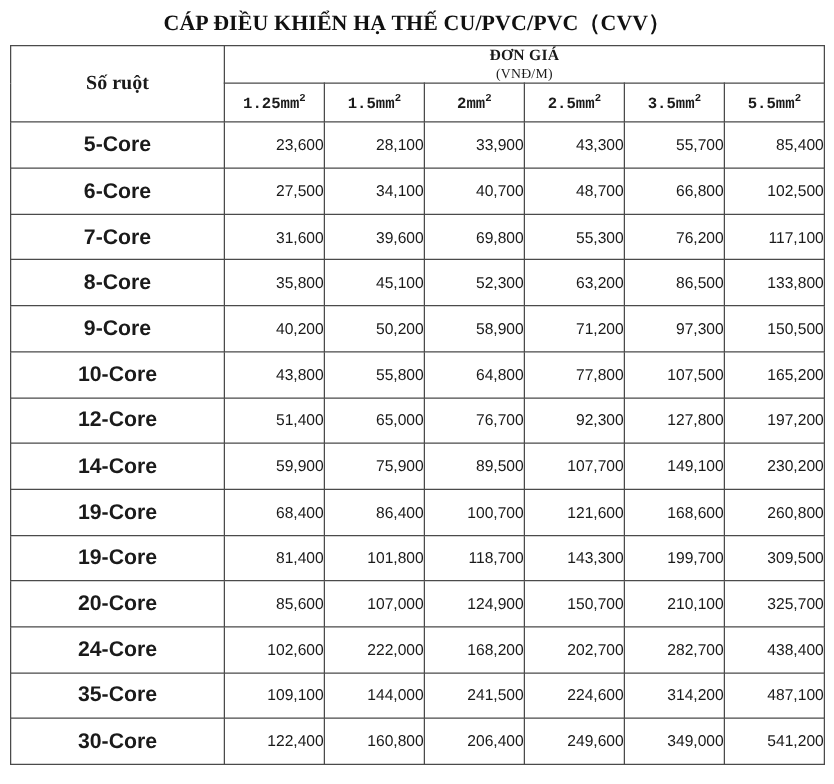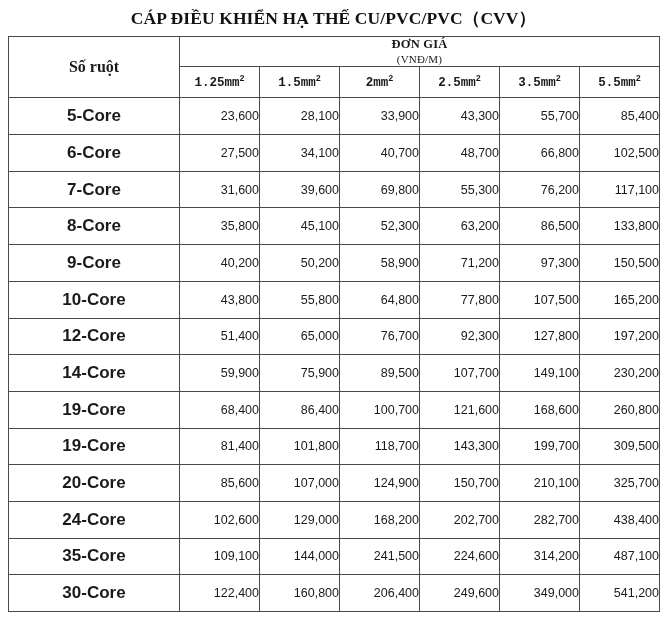--- a/index.html
+++ b/index.html
@@ -227,21 +227,21 @@
         <td class="price-cell">85,600</td>
         <td class="price-cell">107,000</td>
         <td class="price-cell">124,900</td>
         <td class="price-cell">150,700</td>
         <td class="price-cell">210,100</td>
         <td class="price-cell">325,700</td>
       </tr>
       <tr>
         <td class="core-cell">24-Core</td>
         <td class="price-cell">102,600</td>
-        <td class="price-cell">129,000</td>
+        <td class="price-cell">222,000</td>
         <td class="price-cell">168,200</td>
         <td class="price-cell">202,700</td>
         <td class="price-cell">282,700</td>
         <td class="price-cell">438,400</td>
       </tr>
       <tr>
         <td class="core-cell">35-Core</td>
         <td class="price-cell">109,100</td>
         <td class="price-cell">144,000</td>
         <td class="price-cell">241,500</td>

